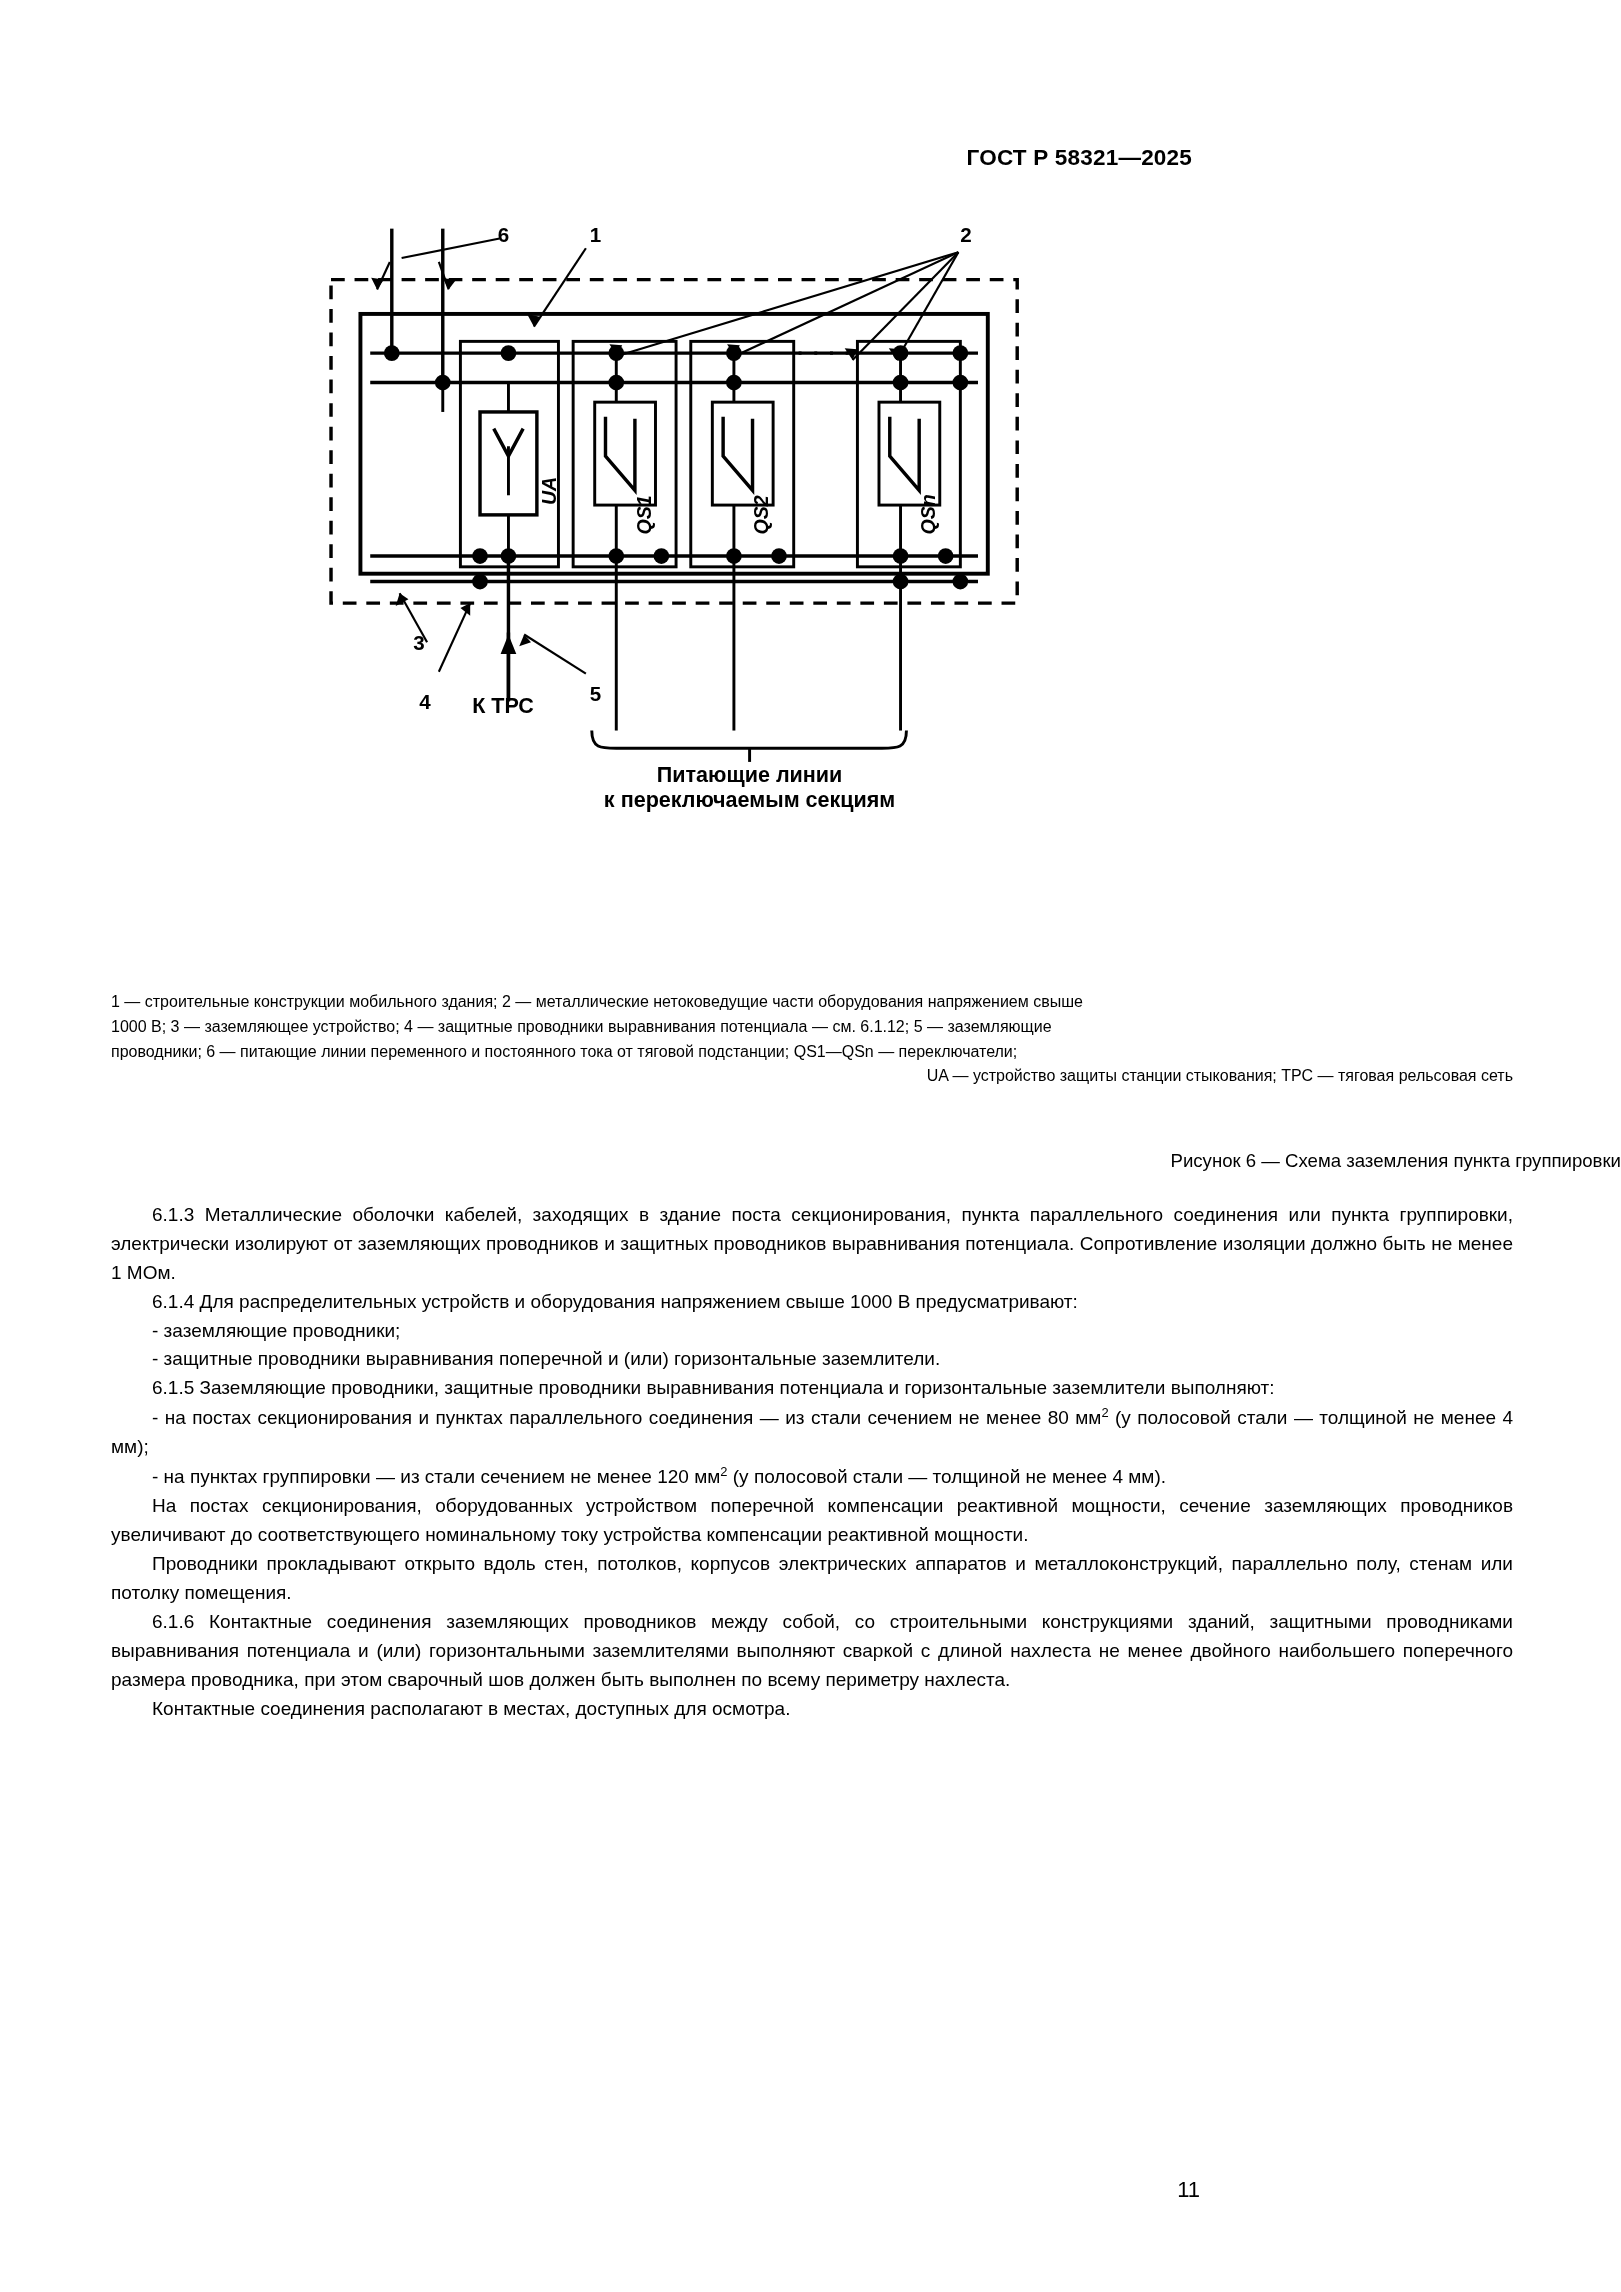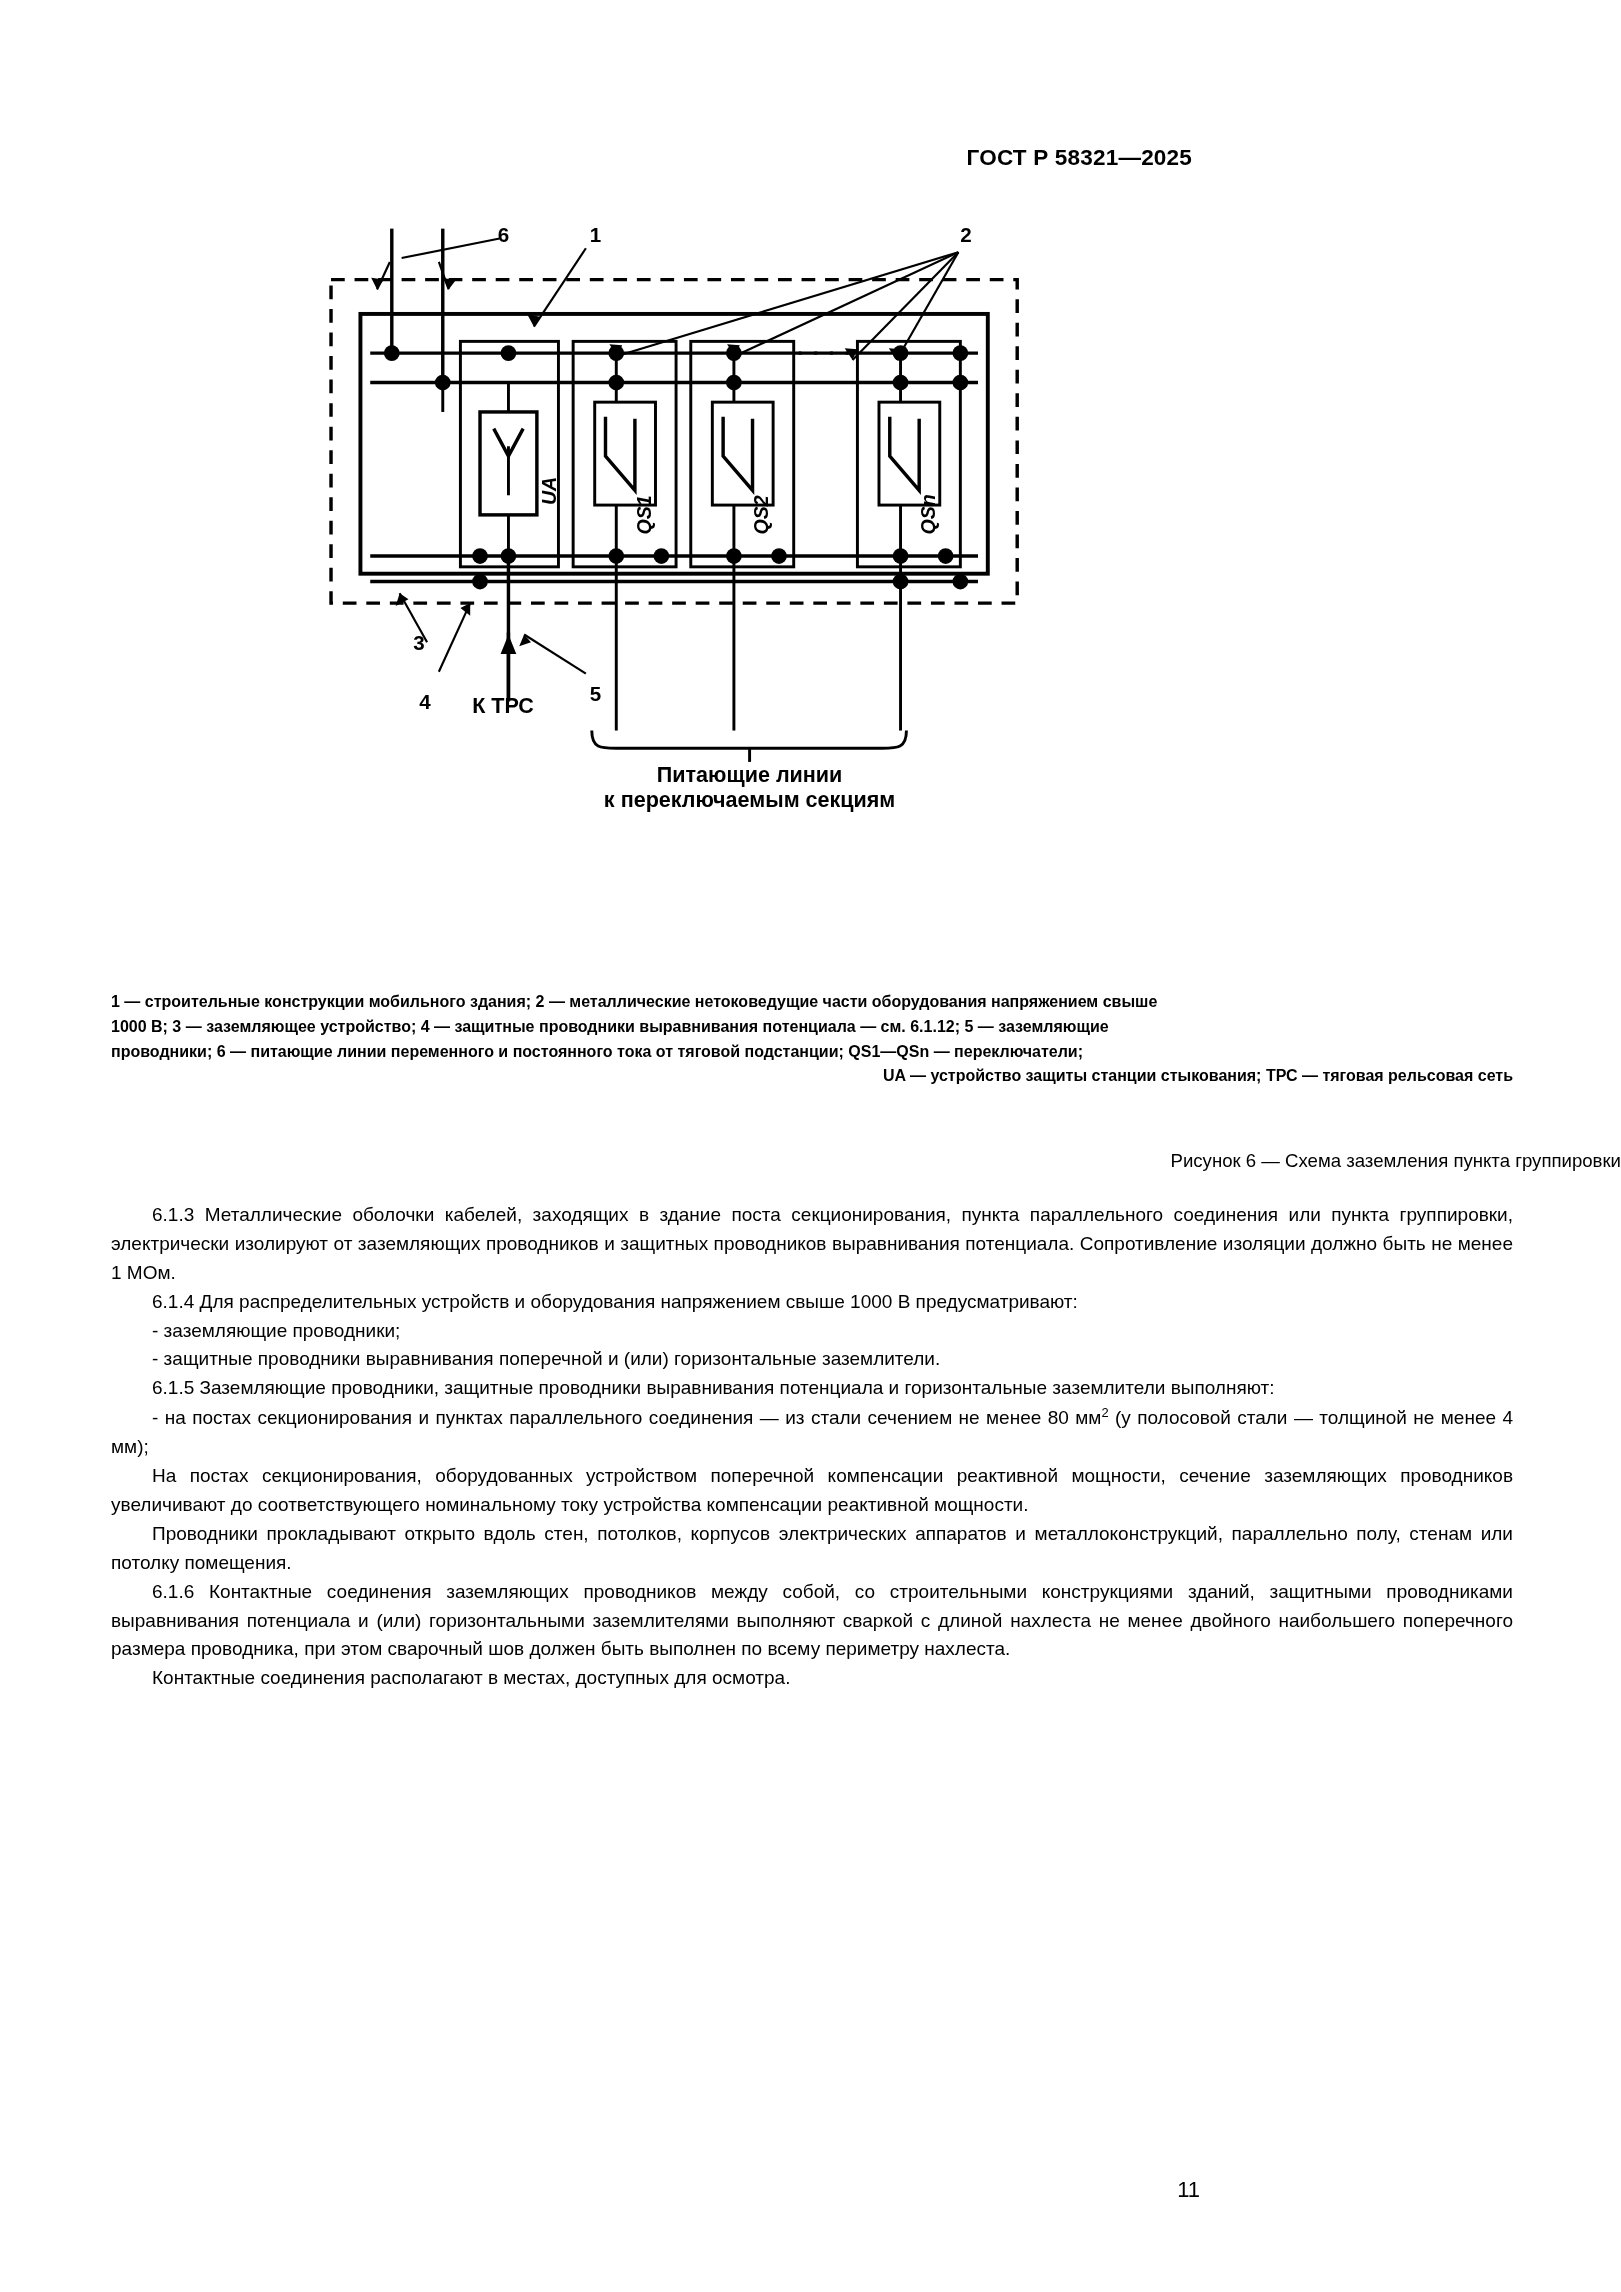--- a/index.html
+++ b/index.html
@@ -41,21 +41,20 @@
     display: block;
   }
   .caption-legend {
     position: absolute;
     top: 990px;
     left: 111px;
     width: 1402px;
     font-size: 16px;
     line-height: 1.55;
     text-align: justify;
-    font-weight: bold;
   }
   .caption-legend .ln {
     display: block;
   }
   .caption-legend .ctr {
     text-align: right;
   }
   .fig-title {
     position: absolute;
     top: 1150px;
@@ -259,20 +258,21 @@
 
   <div class="fig-title">Рисунок 6 — Схема заземления пункта группировки</div>
 
   <div class="body-text">
     <p class="ind">6.1.3 Металлические оболочки кабелей, заходящих в здание поста секционирования, пункта параллельного соединения или пункта группировки, электрически изолируют от заземляющих проводников и защитных проводников выравнивания потенциала. Сопротивление изоляции должно быть не менее 1 МОм.</p>
     <p class="ind">6.1.4 Для распределительных устройств и оборудования напряжением свыше 1000 В предусматривают:</p>
     <p class="dash">- заземляющие проводники;</p>
     <p class="dash">- защитные проводники выравнивания поперечной и (или) горизонтальные заземлители.</p>
     <p class="ind">6.1.5 Заземляющие проводники, защитные проводники выравнивания потенциала и горизонтальные заземлители выполняют:</p>
     <p class="dash"><span>- на постах секционирования и пунктах параллельного соединения — из стали сечением не менее 80 мм</span><sup>2</sup><span> (у полосовой стали — толщиной не менее 4 мм);</span></p>
+    <p class="dash"><span>- на пунктах группировки — из стали сечением не менее 120 мм</span><sup>2</sup><span> (у полосовой стали — толщиной не менее 4 мм).</span></p>
     <p class="ind">На постах секционирования, оборудованных устройством поперечной компенсации реактивной мощности, сечение заземляющих проводников увеличивают до соответствующего номинальному току устройства компенсации реактивной мощности.</p>
     <p class="ind">Проводники прокладывают открыто вдоль стен, потолков, корпусов электрических аппаратов и металлоконструкций, параллельно полу, стенам или потолку помещения.</p>
     <p class="ind">6.1.6 Контактные соединения заземляющих проводников между собой, со строительными конструкциями зданий, защитными проводниками выравнивания потенциала и (или) горизонтальными заземлителями выполняют сваркой с длиной нахлеста не менее двойного наибольшего поперечного размера проводника, при этом сварочный шов должен быть выполнен по всему периметру нахлеста.</p>
     <p class="ind">Контактные соединения располагают в местах, доступных для осмотра.</p>
   </div>
 
   <div class="pageno">11</div>
 </div>
 
 

